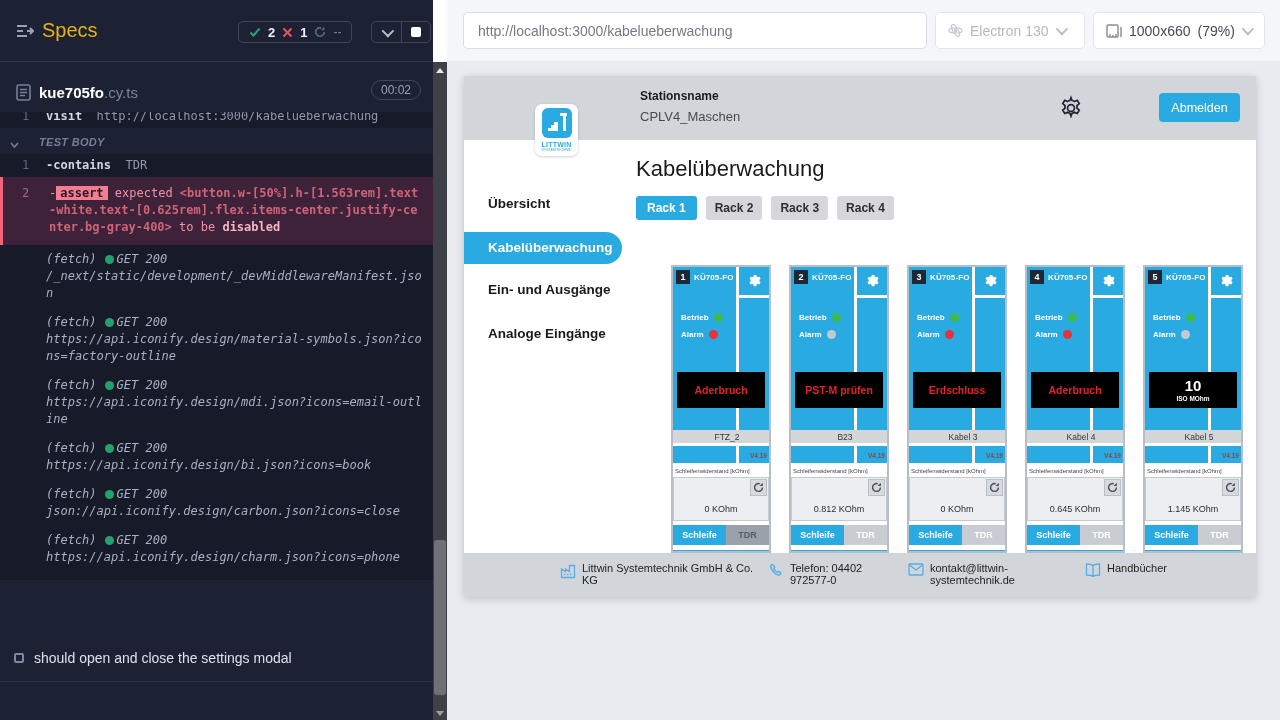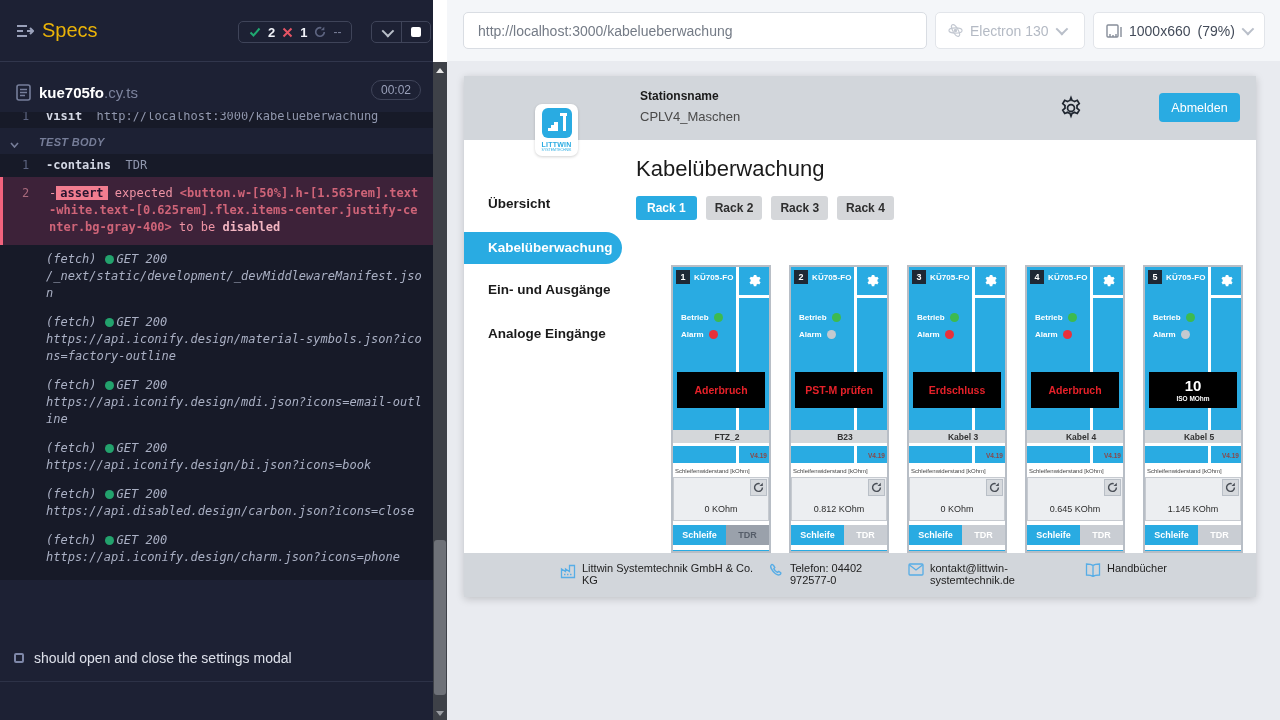--- a/index.html
+++ b/index.html
@@ -97,21 +97,21 @@
   .num-badge { position:absolute; left:3px; top:3px; width:14px; height:14px; background:#1e2834; color:#fff; font-size:9px; font-weight:bold; display:flex; align-items:center; justify-content:center; z-index:2; }
   .card-title { position:absolute; left:21px; top:6px; color:#fff; font-size:8px; font-weight:bold; z-index:2; letter-spacing:.1px; }
   .card-gear { position:absolute; left:73px; top:6px; width:16px; height:16px; color:#fff; z-index:2; }
   .led-row { position:absolute; left:8px; display:flex; align-items:center; gap:5px; color:#fff; font-size:8px; font-weight:bold; z-index:2; }
   .led { width:9px; height:9px; border-radius:50%; }
   .led-green { background:#3dba4e; } .led-red { background:#e8313b; } .led-gray { background:#c4c9cf; }
   .status-box { position:absolute; left:4px; top:105px; width:88px; height:36px; background:#000; display:flex; flex-direction:column; align-items:center; justify-content:center; z-index:2; }
   .status-text { color:#e62129; font-size:10.5px; font-weight:bold; white-space:nowrap; }
   .status-big { color:#fff; font-size:15px; font-weight:bold; line-height:15px; }
   .status-sub { color:#fff; font-size:6.5px; font-weight:bold; margin-top:2px; }
-  .label-bar { position:absolute; left:0; top:163px; width:108px; height:13px; background:#d4d7da; color:#333; font-size:8.5px; display:flex; align-items:center; justify-content:center; z-index:2;font-weight:bold; }
+  .label-bar { position:absolute; left:0; top:163px; width:108px; height:13px; background:#d4d7da; color:#333; font-size:8.5px; display:flex; align-items:center; justify-content:center; z-index:2; }
   .version { position:absolute; right:2px; top:185px; color:#8a4848; font-size:6.5px; font-weight:bold; z-index:2; }
   .meas-label { position:absolute; left:2px; top:201px; font-size:6px; color:#444; }
   .value-box { position:absolute; left:0px; top:210px; width:96px; height:44px; background:#eceef1; border:1px solid #c6cad0; }
   .refresh-btn { position:absolute; right:1px; top:1px; width:17px; height:17px; background:#d7dade; border:1px solid #b9bfc7; display:flex; align-items:center; justify-content:center; color:#4a4f57; }
   .value-text { position:absolute; left:0; top:26px; width:100%; text-align:center; font-size:9px; color:#2c2c2c; }
   .card-btns { position:absolute; left:0; top:258px; width:96px; height:20px; display:flex; }
   .btn-schleife { width:53px; background:#29abe2; color:#fff; font-size:9px; font-weight:bold; display:flex; align-items:center; justify-content:center; }
   .btn-tdr { width:43px; font-size:9px; font-weight:bold; display:flex; align-items:center; justify-content:center; }
   .tdr-dark { background:#9aa1ab; color:#555d69; }
   .tdr-light { background:#c9cdd3; color:#fff; }
@@ -211,21 +211,21 @@
       <div class="fetch-row mono">
         <span class="cmd-num"></span>
         <span class="fetch-body"><span>(fetch)</span><span class="dot-green"></span><span>GET 200</span><br><span>https://api.iconify.design/mdi.json?icons=email-outline</span></span>
       </div>
       <div class="fetch-row mono">
         <span class="cmd-num"></span>
         <span class="fetch-body"><span>(fetch)</span><span class="dot-green"></span><span>GET 200</span><br><span>https://api.iconify.design/bi.json?icons=book</span></span>
       </div>
       <div class="fetch-row mono">
         <span class="cmd-num"></span>
-        <span class="fetch-body"><span>(fetch)</span><span class="dot-green"></span><span>GET 200</span><br><span>https://api.disabled.design/carbon.json?icons=close</span></span>
+        <span class="fetch-body"><span>(fetch)</span><span class="dot-green"></span><span>GET 200</span><br><span>json://api.iconify.design/carbon.json?icons=close</span></span>
       </div>
       <div class="fetch-row mono">
         <span class="cmd-num"></span>
         <span class="fetch-body"><span>(fetch)</span><span class="dot-green"></span><span>GET 200</span><br><span>https://api.iconify.design/charm.json?icons=phone</span></span>
       </div>
       <div style="height:8px"></div>
     </div>
   </div>
 
   <div id="pending-row">

